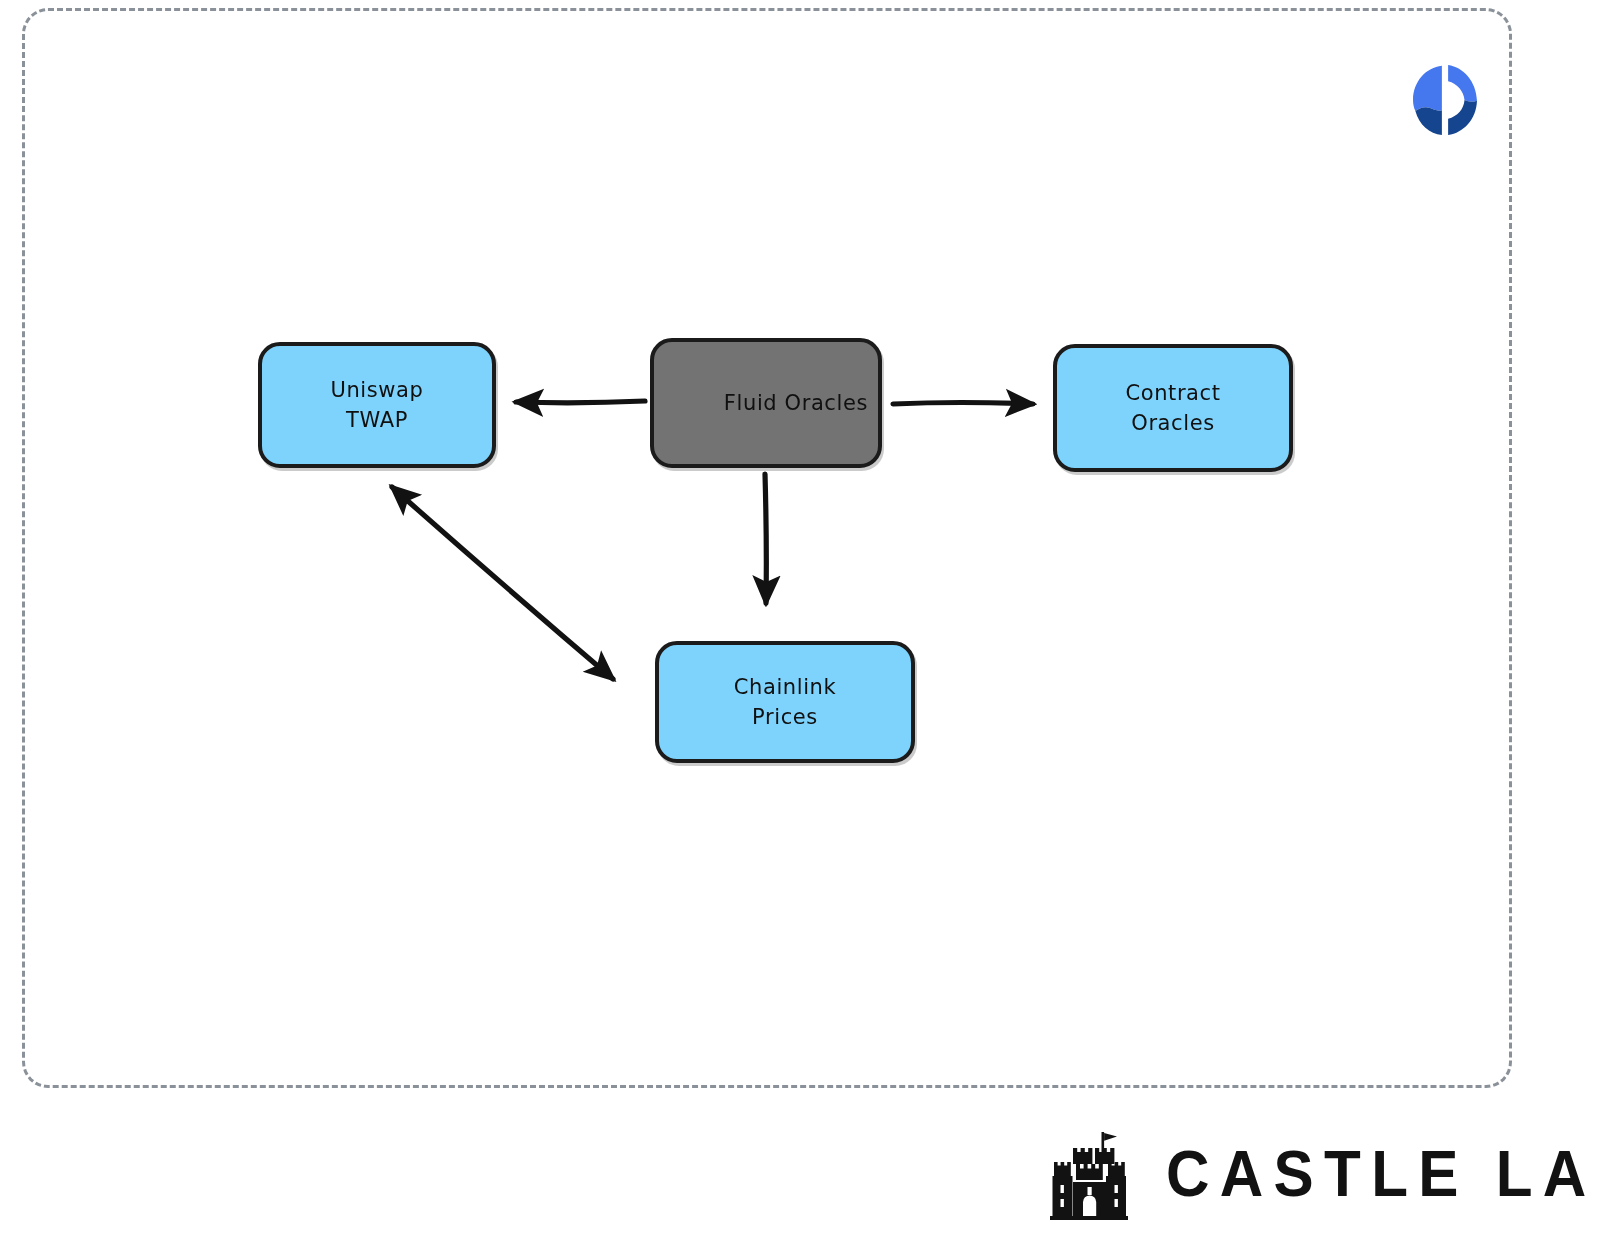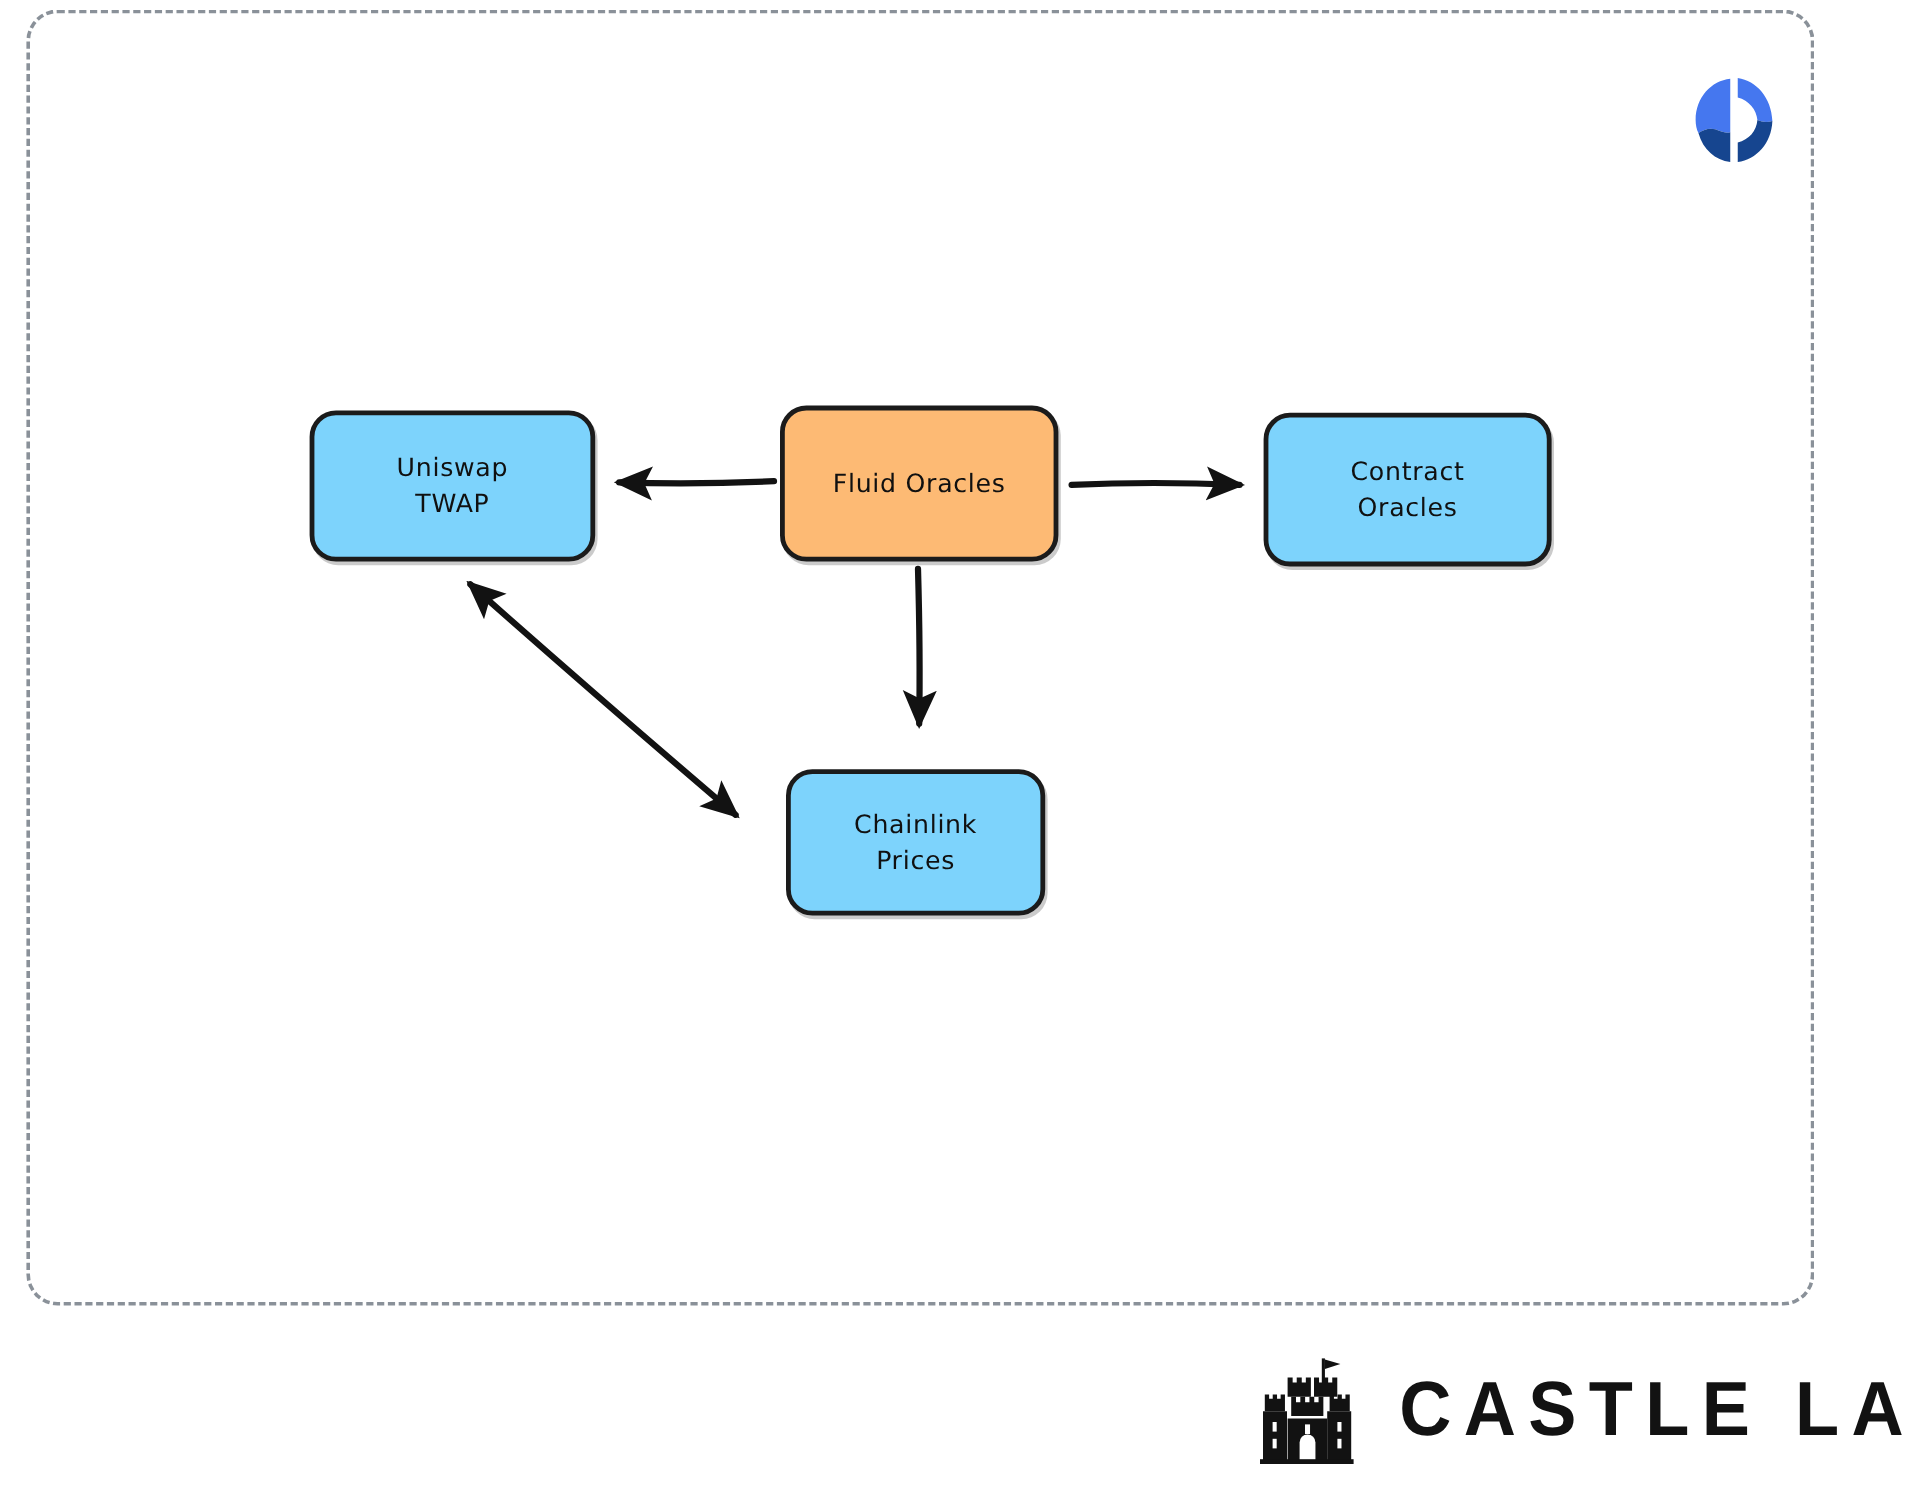--- a/index.html
+++ b/index.html
@@ -52,26 +52,26 @@
     font-size: 21px;
     line-height: 1.45;
     letter-spacing: 0.6px;
     box-shadow: 2px 3px 0 rgba(20,20,20,0.22);
   }
   .node .node-label {
     white-space: pre-line;
     padding: 0 10px;
   }
   .node-blue  { background: #7dd3fc; text-align: center; }
-  .node-yellow{ background: #fdba74; }
+  .node-yellow{ background: #737373; justify-content: flex-end; }
 
   #node-uniswap-twap    { left: 258px; top: 342px; width: 238px; height: 126px; }
   #node-fluid-oracles   { left: 650px; top: 338px; width: 232px; height: 130px; }
   #node-contract-oracles{ left: 1053px; top: 344px; width: 240px; height: 128px; }
-  #node-chainlink-prices{ left: 655px; top: 641px; width: 216px; height: 122px; }
+  #node-chainlink-prices{ left: 655px; top: 641px; width: 260px; height: 122px; }
 
   
   #brand-mark {
     position: absolute;
     left: 1406px;
     top: 61px;
     width: 78px;
     height: 78px;
   }
 

